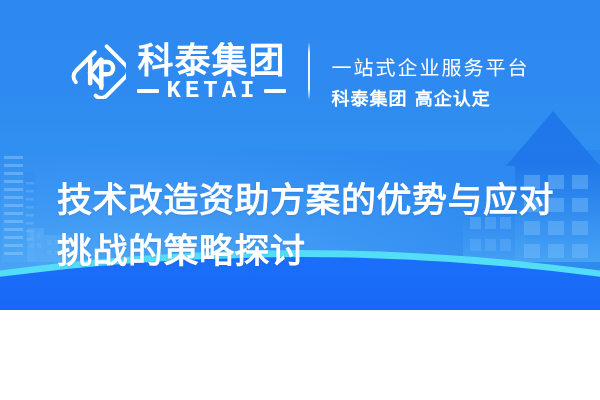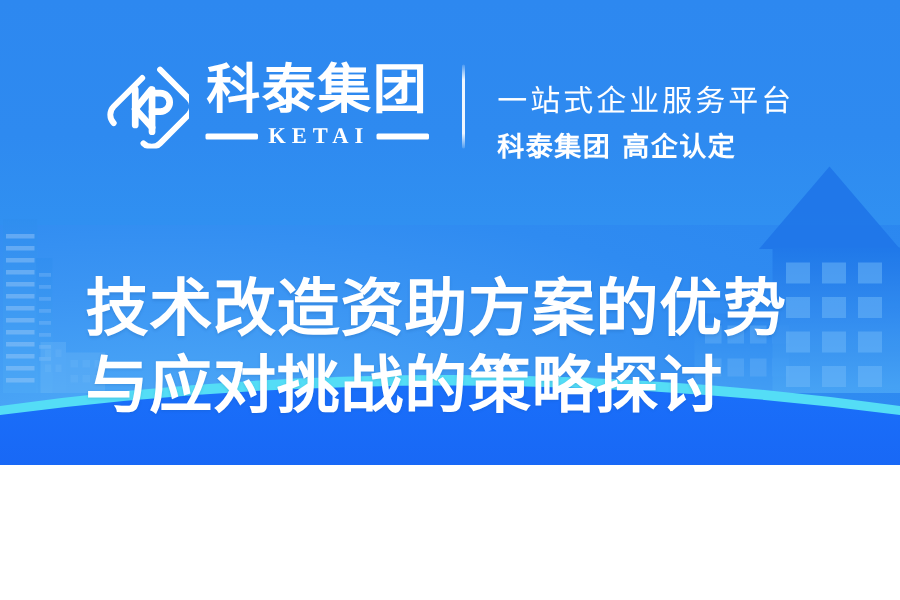--- a/index.html
+++ b/index.html
@@ -88,22 +88,22 @@
     margin-top: 1px;
   }
   .logo-rule {
     flex: 1 1 auto;
     height: 4px;
     background: #ffffff;
     border-radius: 1px;
     min-width: 12px;
   }
   .logo-en {
-    font-family: Liberation Serif, serif;
-    font-size: 15px;
+    font-family: Liberation Mono, monospace;
+    font-size: 24px;
     line-height: 20px;
     font-weight: 700;
     color: #ffffff;
     letter-spacing: 4px;
     white-space: nowrap;
     padding-left: 2px;
   }
 
   .divider {
     width: 2px;
@@ -139,21 +139,21 @@
     margin-top: 2px;
   }
 
   
   .title {
     position: absolute;
     left: 57px;
     top: 152px;
     width: 498px;
     font-family: "DejaVu Sans", "Liberation Sans", sans-serif;
-    font-size: 42px;
+    font-size: 35px;
     line-height: 51px;
     font-weight: 700;
     color: #ffffff;
     letter-spacing: 0.5px;
     text-shadow: 0 1px 2px rgba(16,70,140,0.18);
   }
 </style>
 </head>
 <body>
 

